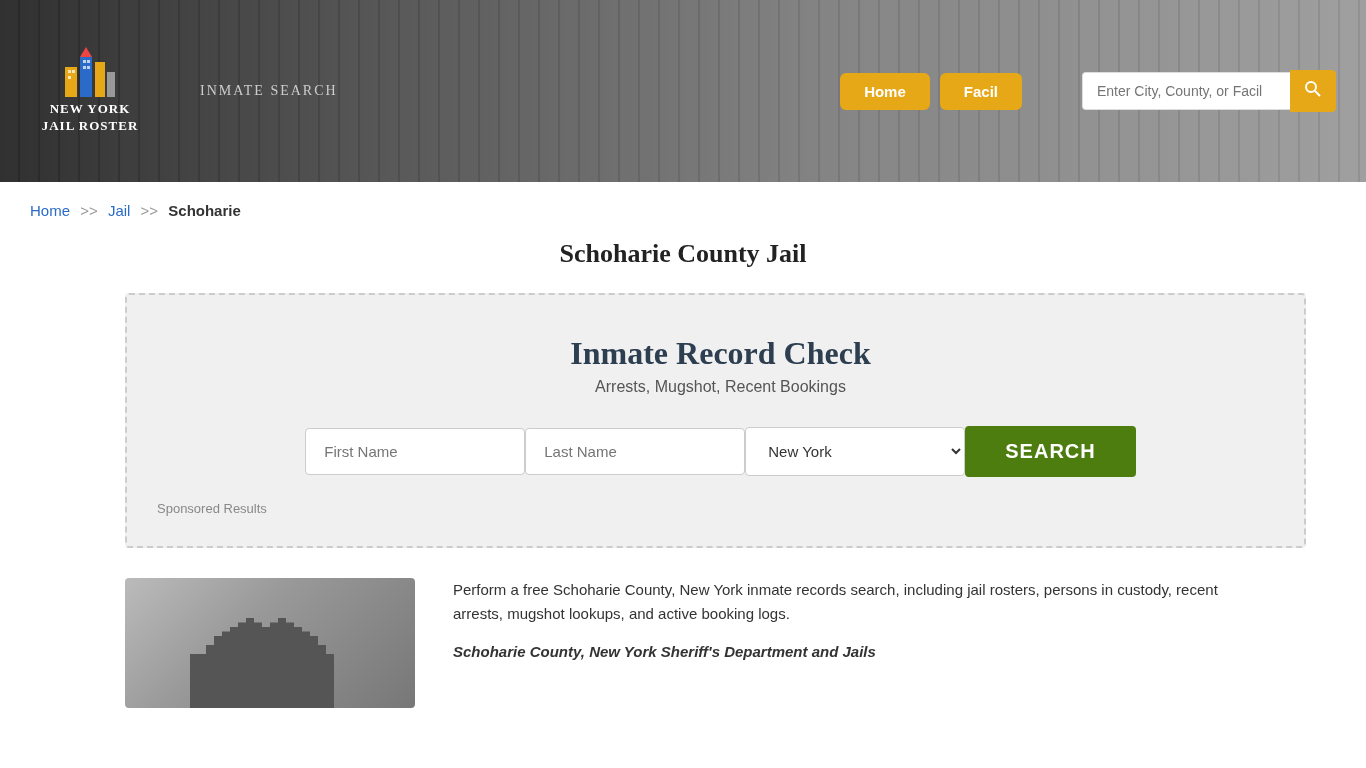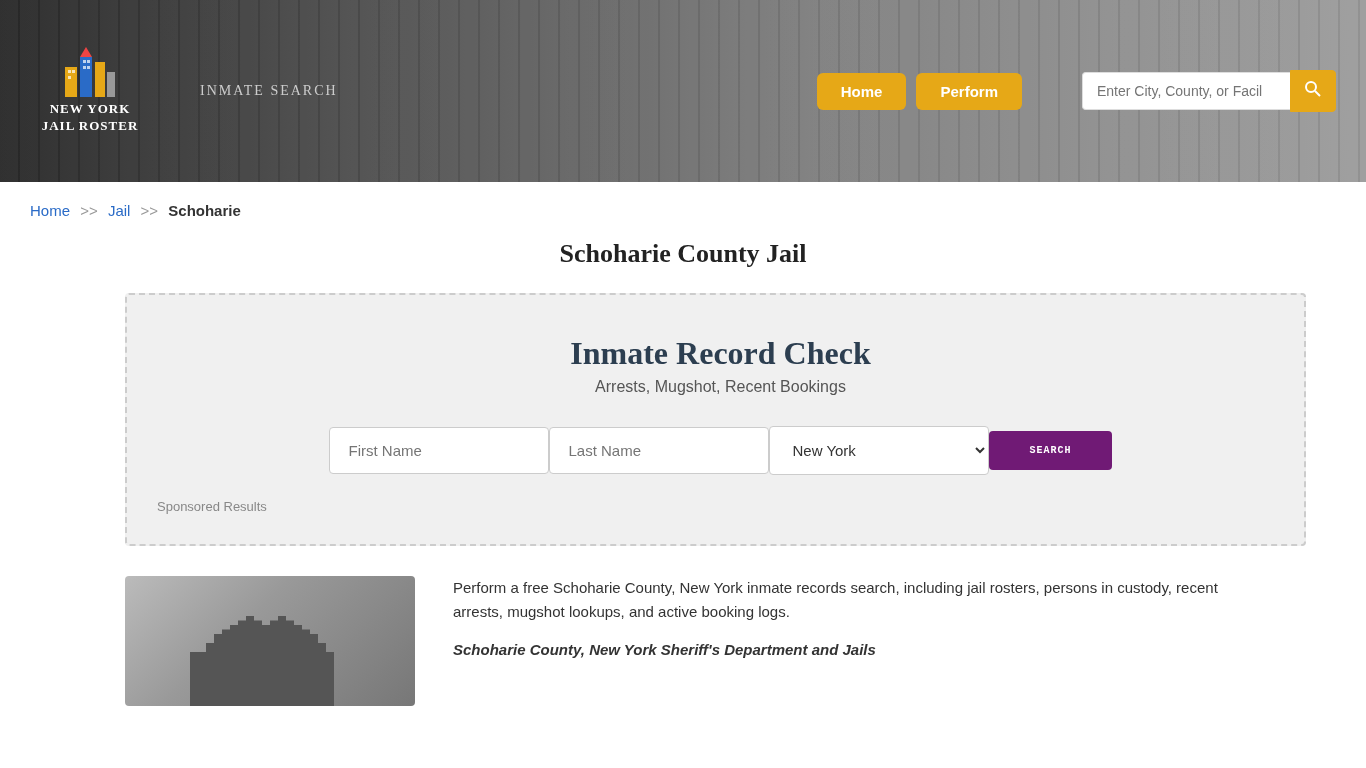--- a/index.html
+++ b/index.html
@@ -182,29 +182,29 @@
       border: 1px solid #ccc;
       border-radius: 4px;
       width: 220px;
       outline: none;
       font-family: Arial, sans-serif;
       color: #333;
       background: #fff;
     }
     .record-check-form .search-btn {
       padding: 14px 40px;
-      background: #701a75;
+      background: #4d7c0f;
       color: #fff;
       border: none;
       border-radius: 4px;
-      font-size: 10px;
+      font-size: 20px;
       font-weight: bold;
       letter-spacing: 1px;
       cursor: pointer;
-      font-family: Liberation Mono, monospace;
+      font-family: Liberation Sans, sans-serif;
     }
     .sponsored-label {
       text-align: left;
       margin-top: 24px;
       font-size: 13px;
       color: #888;
       font-family: Arial, sans-serif;
     }
 
     
@@ -284,21 +284,21 @@
       <div class="logo-text">
         <span>NEW YORK</span><br>
         <span>JAIL ROSTER</span>
       </div>
     </div>
 
     <span class="inmate-search-label">INMATE SEARCH</span>
 
     <nav class="header-nav">
       <a class="nav-btn" href="#">Home</a>
-      <a class="nav-btn" href="#">Perform</a>
+      <a class="nav-btn" href="#">Facil</a>
     </nav>
 
     <div class="header-search">
       <input type="text" placeholder="Enter City, County, or Facil" style="">
       <button>
         <svg width="16" height="16" viewBox="0 0 16 16" fill="white">
           <circle cx="6" cy="6" r="5" stroke="white" stroke-width="2" fill="none"></circle>
           <line x1="10" y1="10" x2="15" y2="15" stroke="white" stroke-width="2"></line>
         </svg>
       </button>

